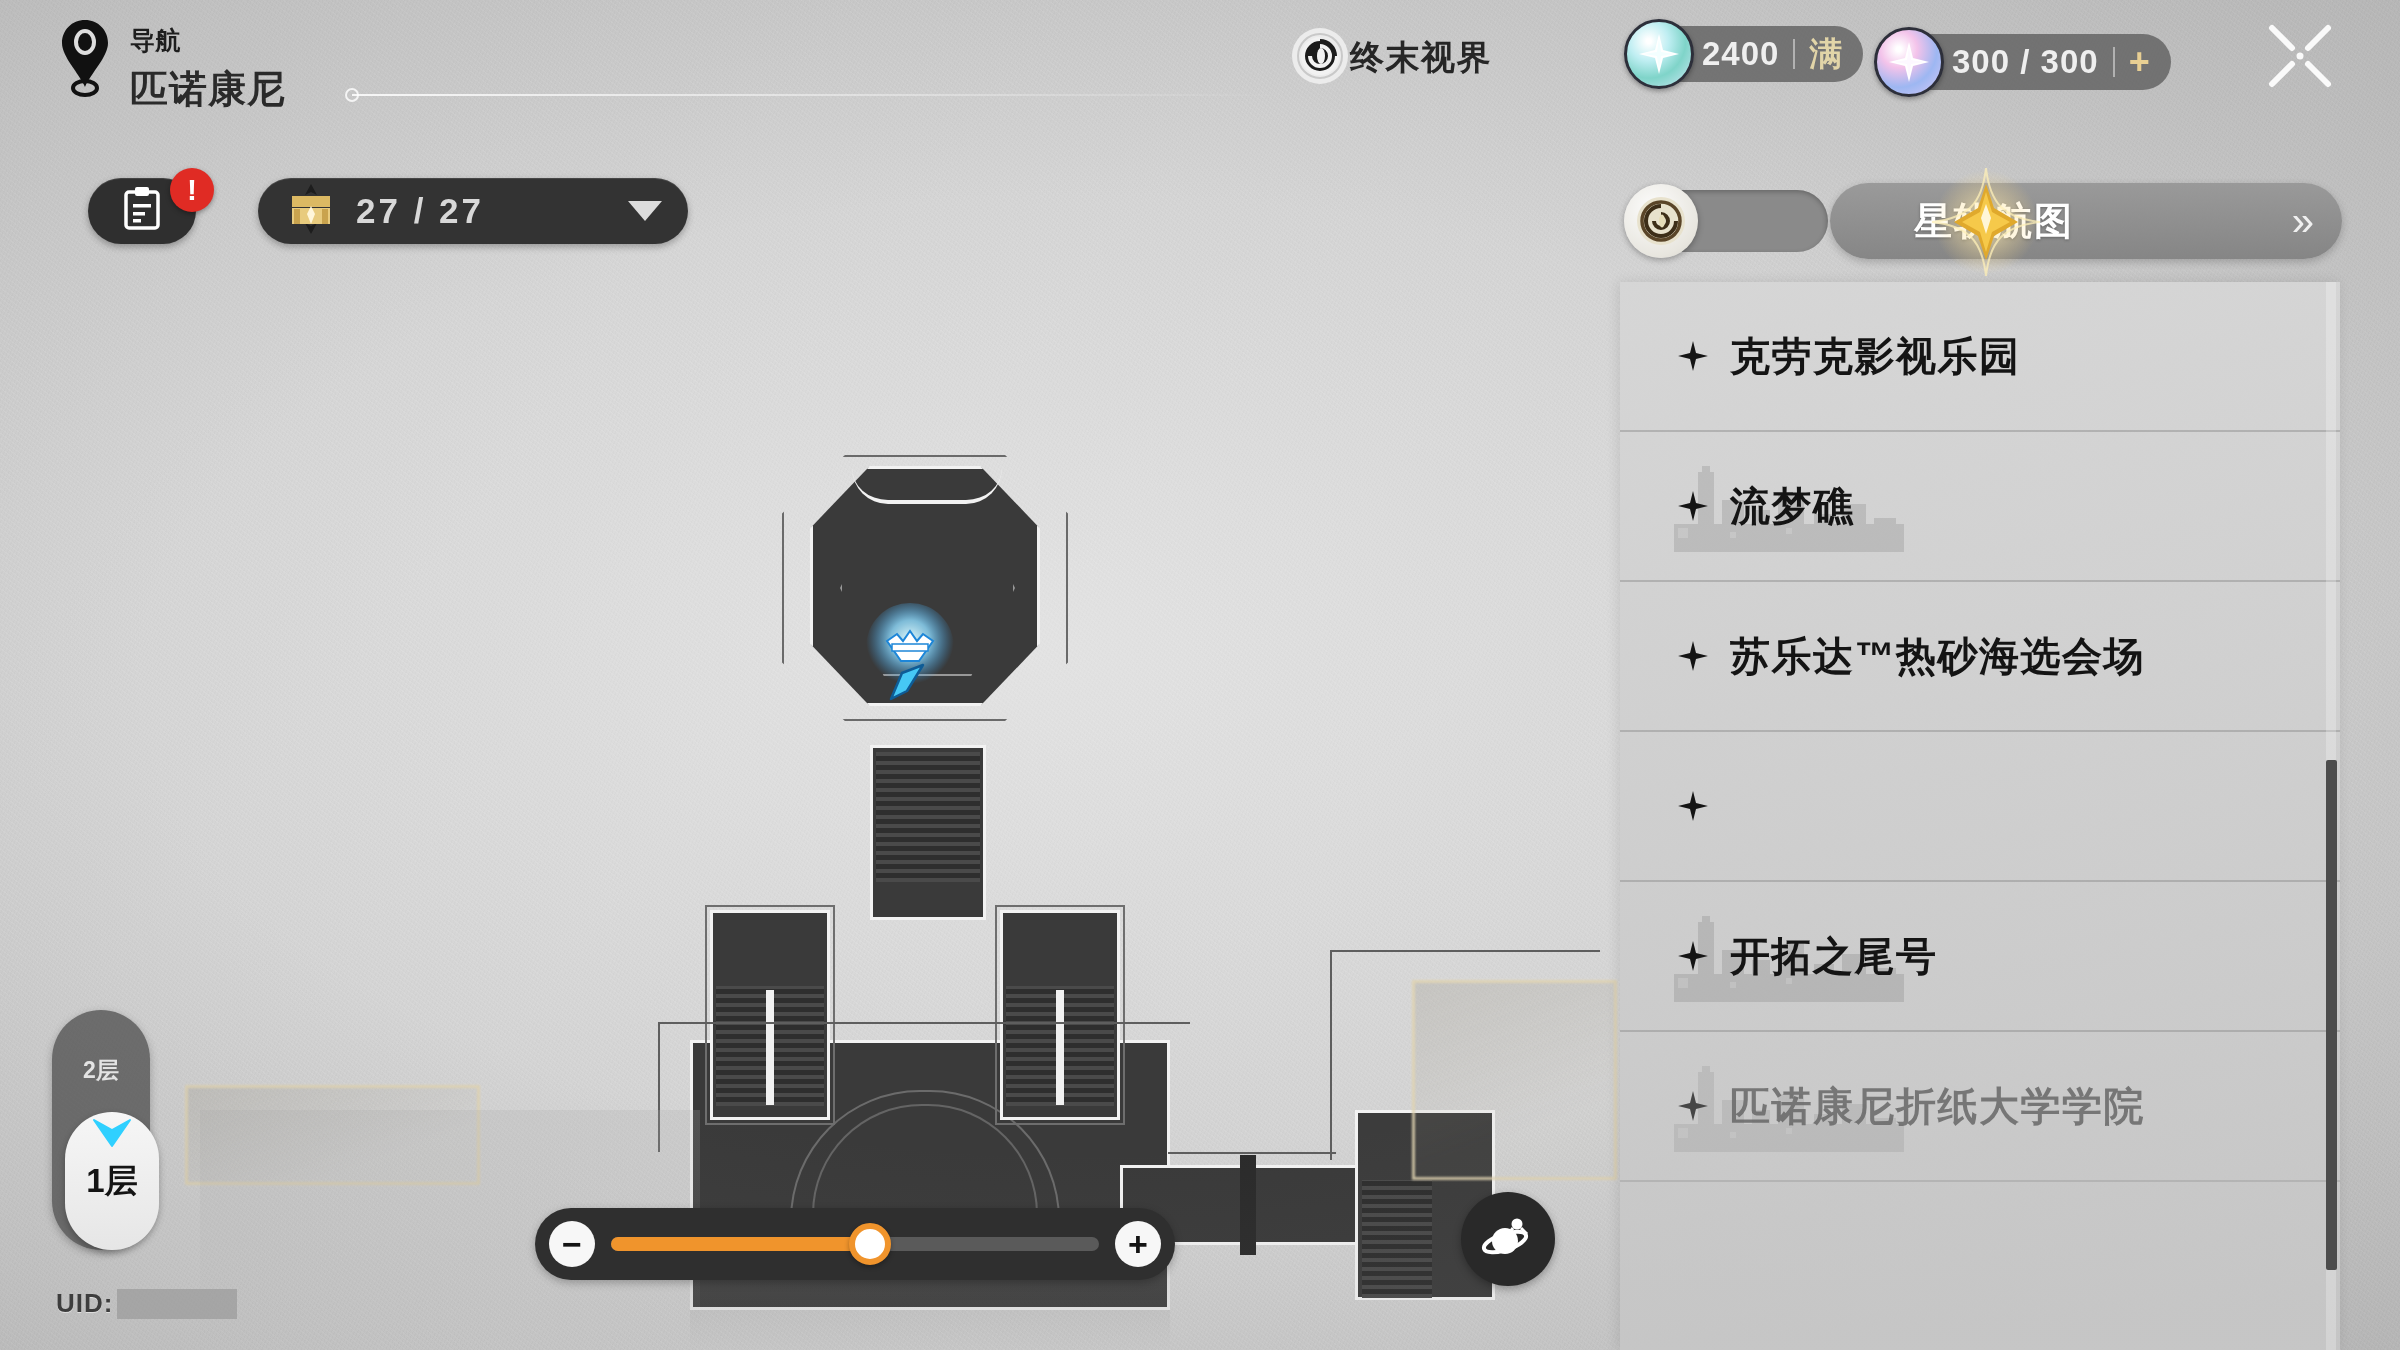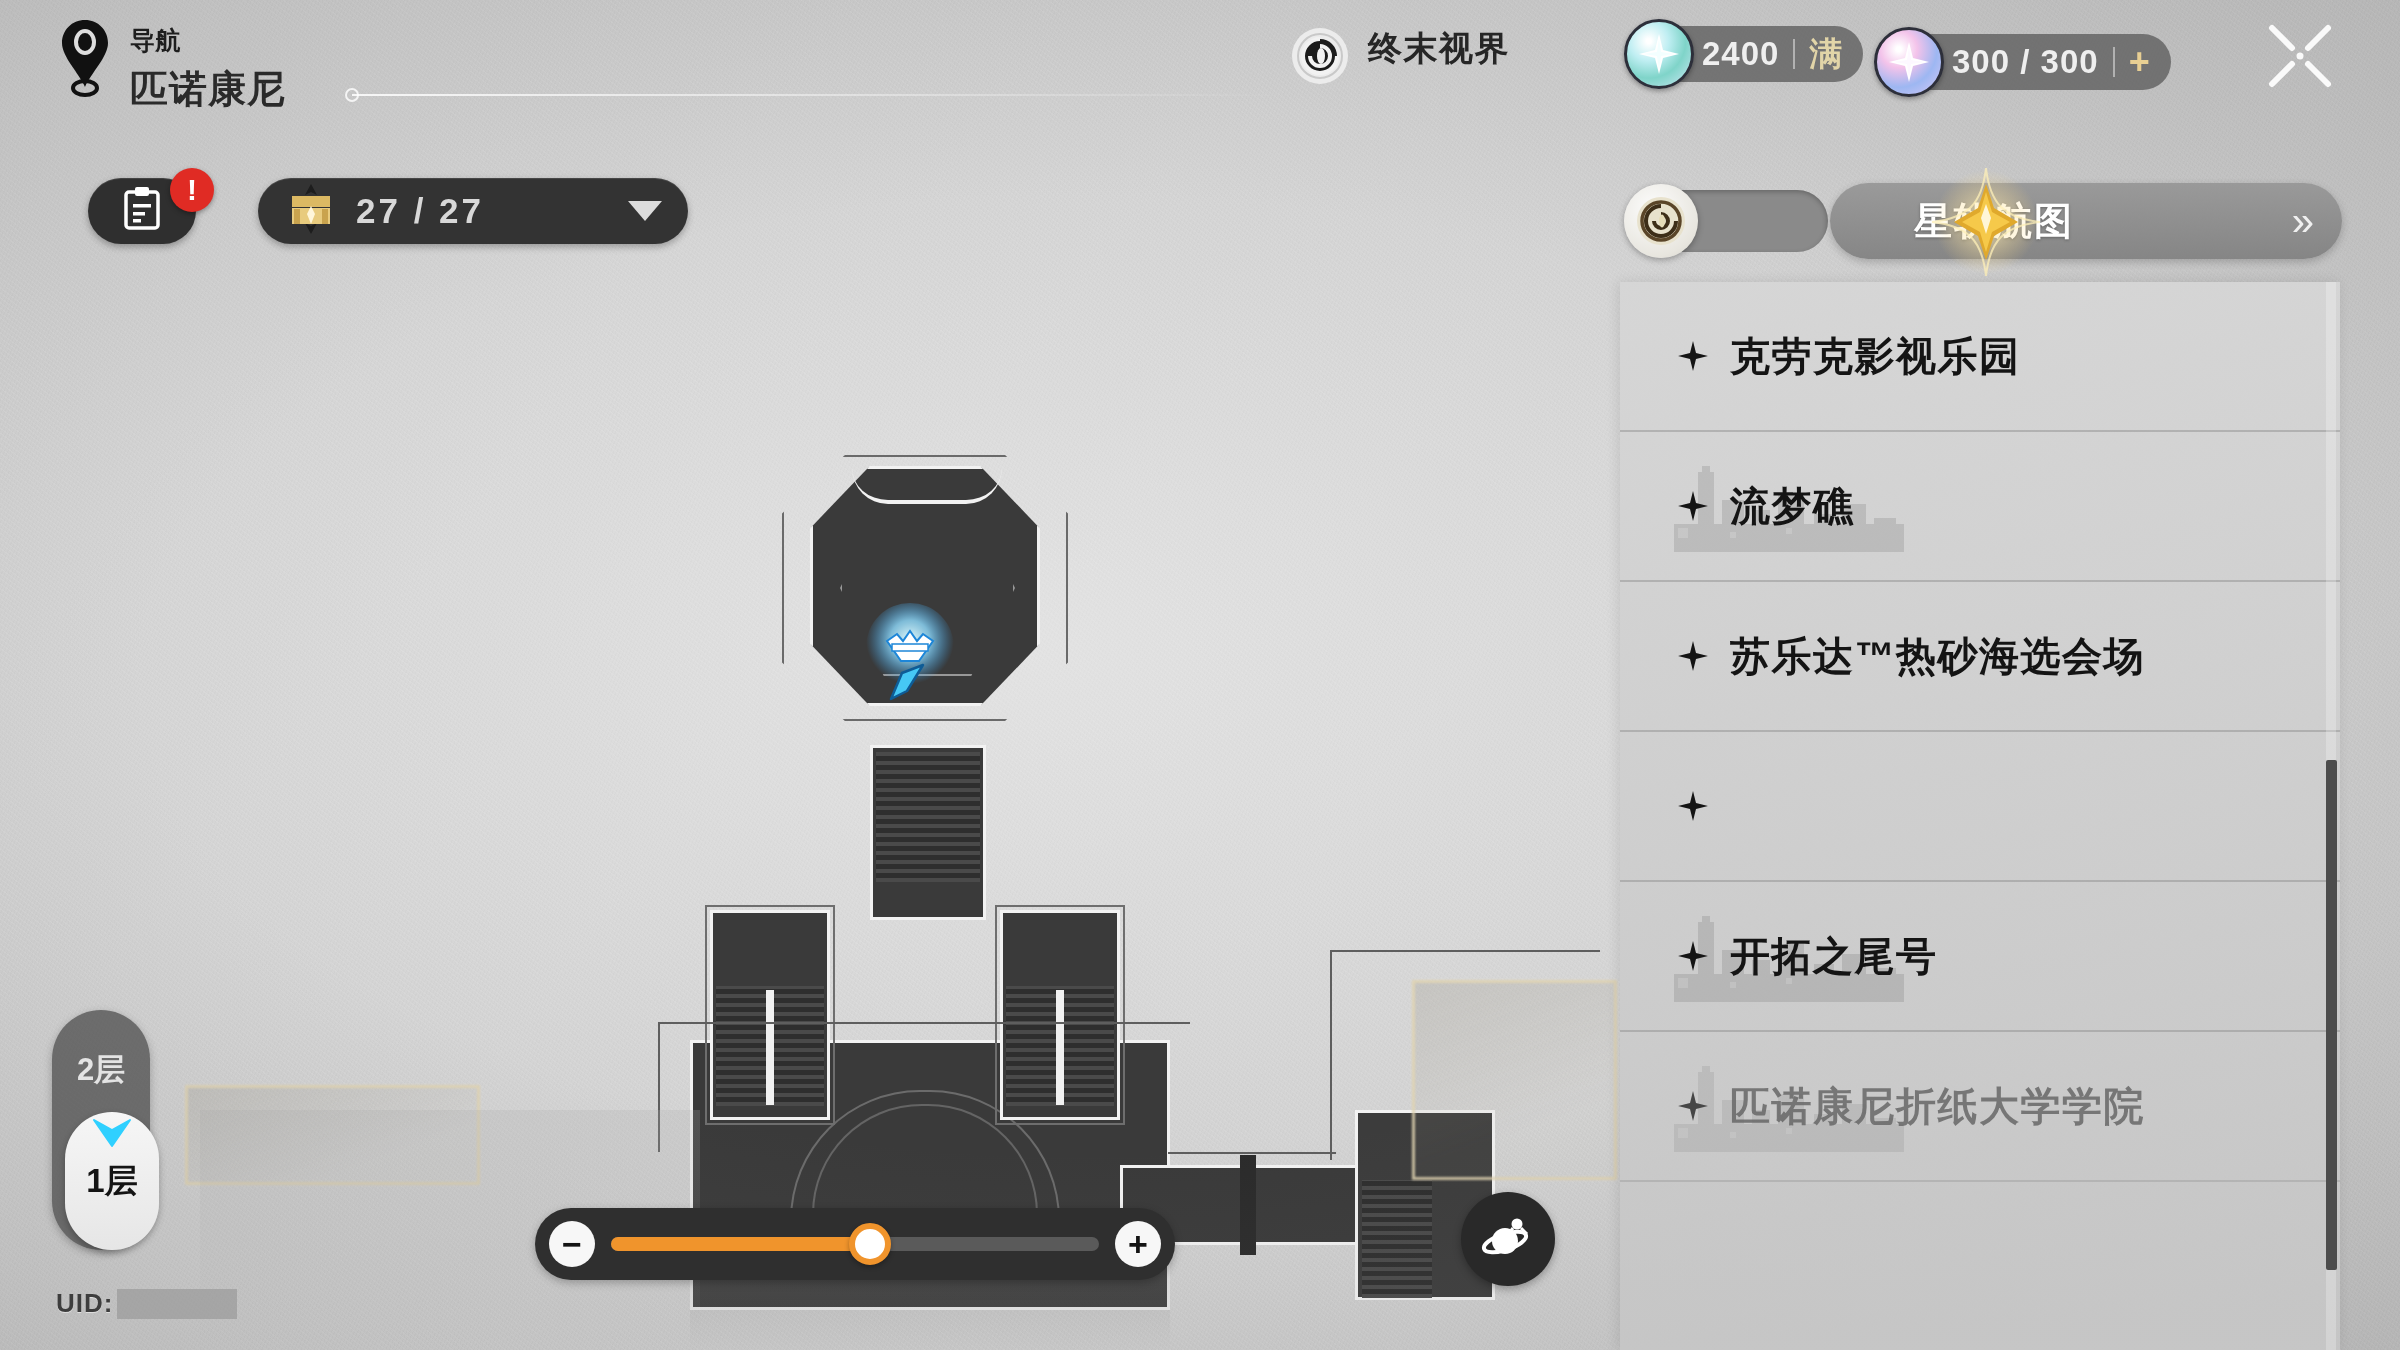--- a/index.html
+++ b/index.html
@@ -80,21 +80,21 @@
   }
   #chest-count{ color:#d8d8d8; font-size:35px; font-weight:700; letter-spacing:3px; }
   #chest-caret{
     margin-left:auto;
     width:0;height:0;border-left:17px solid transparent;border-right:17px solid transparent;
     border-top:20px solid #dcdcdc;
   }
 
   
   #mode-indicator{
-    position:absolute; left:1290px; top:26px; display:flex; align-items:flex-start; gap:18px;
+    position:absolute; left:1290px; top:26px; display:flex; align-items:center; 
   }
   #mode-label{ font-size:34px; color:#262626; font-weight:700; letter-spacing:1.5px; }
 
   .currency-pill{
     position:absolute; height:56px; border-radius:28px;
     background:rgba(92,92,92,.78);
     display:flex; align-items:center; color:#efefef;
     font-size:33px; font-weight:700; letter-spacing:1px;
     padding-left:72px; padding-right:20px;
   }
@@ -189,21 +189,21 @@
 
   
   #floor-selector{
     position:absolute; left:52px; top:1010px; width:98px; height:240px;
     background:rgba(70,70,70,.72); border-radius:49px;
     box-shadow:0 3px 8px rgba(0,0,0,.25);
   }
   #floor-2{
     position:absolute; top:0; left:0; width:98px; height:120px;
     display:flex; align-items:center; justify-content:center;
-    color:#e3e3e3; font-size:31px; font-weight:700;
+    color:#e3e3e3; font-size:23px; font-weight:700;
   }
   #floor-1{
     position:absolute; top:102px; left:13px; width:94px; height:138px;
     background:linear-gradient(180deg,#f6f6f6,#e6e6e6);
     border-radius:49px;
     box-shadow:0 3px 7px rgba(0,0,0,.28);
     display:flex; align-items:center; justify-content:center;
     color:#141414; font-size:33px; font-weight:700;
   }
   #floor-1-caret{

